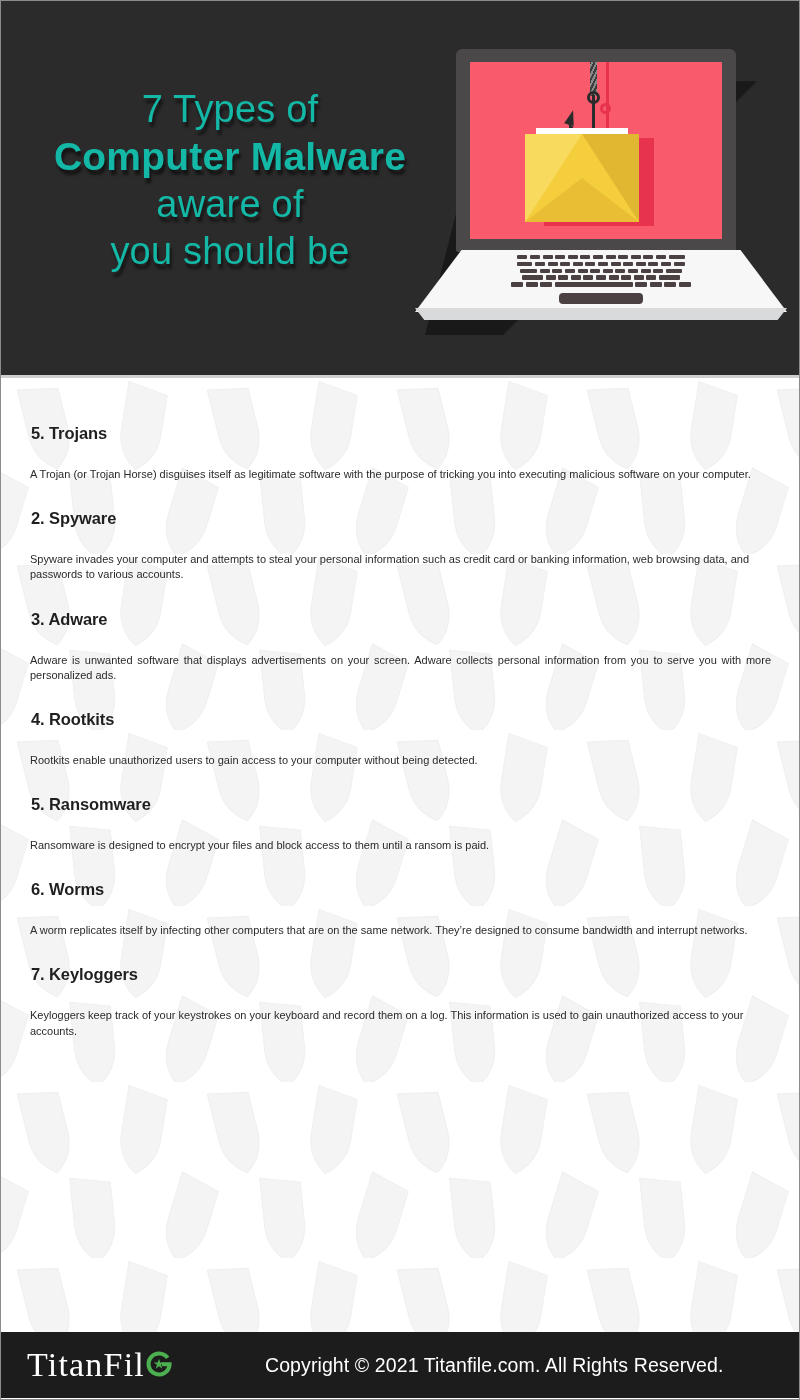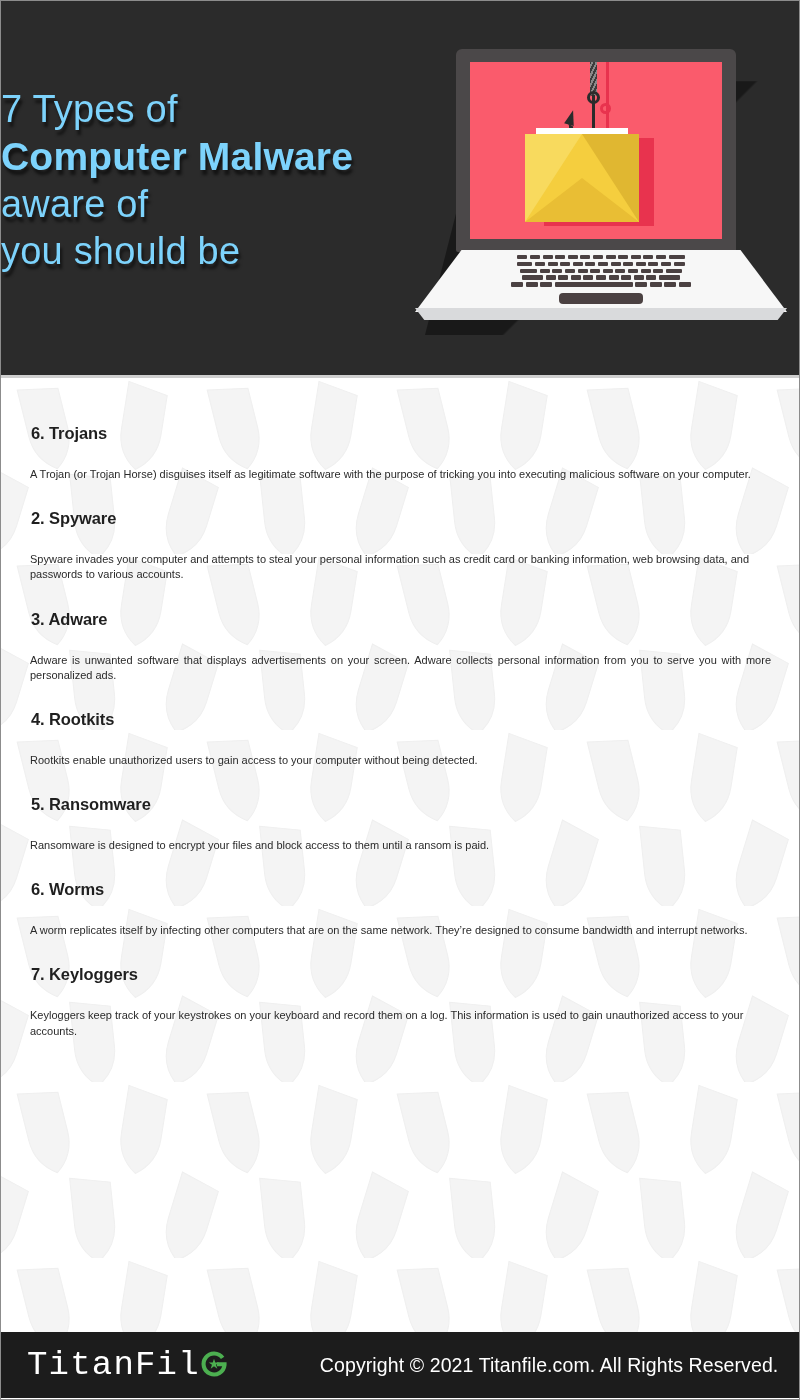--- a/index.html
+++ b/index.html
@@ -25,25 +25,25 @@
   .header {
     position: relative;
     height: 374px;
     background: #2b2b2b;
     border-bottom: 3px solid #cfcfcf;
     overflow: hidden;
   }
 
   .title-block {
     position: absolute;
-    left: 0;
+    left: 24px;
     top: 86px;
     width: 410px;
-    text-align: left;
-    color: #7dd3fc;
+    text-align: center;
+    color: #14b8a6;
     line-height: 1.0;
   }
   .title-line {
     display: block;
     font-size: 38px;
     letter-spacing: 0.2px;
     text-shadow: 2px 5px 3px rgba(0,0,0,0.55);
     padding: 3px 0 6px 0;
   }
   .title-line.bold {
@@ -316,21 +316,21 @@
   .logo {
     display: flex;
     align-items: center;
     margin-left: 26px;
   }
   .logo-text {
     color: #ffffff;
     font-size: 34px;
     font-weight: 300;
     letter-spacing: 1.2px;
-    font-family: Liberation Mono, monospace;
+    font-family: Liberation Serif, serif;
   }
   .logo-e {
     position: relative;
     width: 30px;
     height: 30px;
     margin-left: -1px;
   }
   .copyright {
     color: #ffffff;
     font-size: 19.5px;
@@ -472,21 +472,21 @@
             <path d="M73 94 L113 102 L113 142 Q113 166 93 180 Q73 166 73 142 Z" transform="rotate(-6 93 137)"></path>
             <path d="M168 94 L208 102 L208 142 Q208 166 188 180 Q168 166 168 142 Z" transform="rotate(17 188 137)"></path>
             <path d="M-22 94 L18 102 L18 142 Q18 166 -2 180 Q-22 166 -22 142 Z" transform="rotate(17 -2 137)"></path>
           </g>
         </pattern>
       </defs>
       <rect x="0" y="0" width="800" height="954" fill="url(#shieldPat)"></rect>
     </svg>
 
     <div class="sections" id="sections">
-        <div class="sec-title">6. Trojans</div>
+        <div class="sec-title">5. Trojans</div>
         <div class="sec-body ragged">A Trojan (or Trojan Horse) disguises itself as legitimate software with the purpose of tricking you into executing malicious software on your computer.</div>
         <div class="sec-title">2. Spyware</div>
         <div class="sec-body ragged">Spyware invades your computer and attempts to steal your personal information such as credit card or banking information, web browsing data, and passwords to various accounts.</div>
         <div class="sec-title">3. Adware</div>
         <div class="sec-body">Adware is unwanted software that displays advertisements on your screen. Adware collects personal information from you to serve you with more personalized ads.</div>
         <div class="sec-title">4. Rootkits</div>
         <div class="sec-body">Rootkits enable unauthorized users to gain access to your computer without being detected.</div>
         <div class="sec-title">5. Ransomware</div>
         <div class="sec-body ragged">Ransomware is designed to encrypt your files and block access to them until a ransom is paid.</div>
         <div class="sec-title">6. Worms</div>

